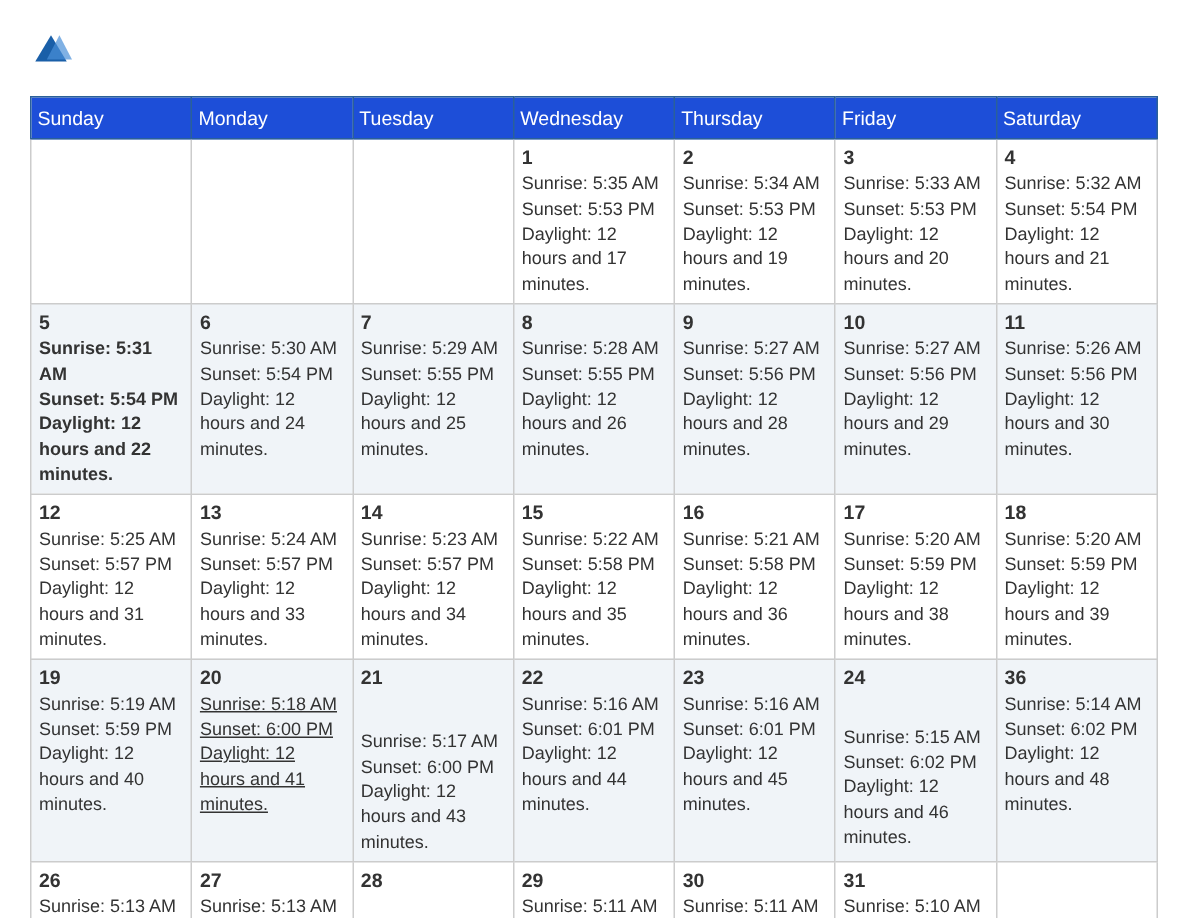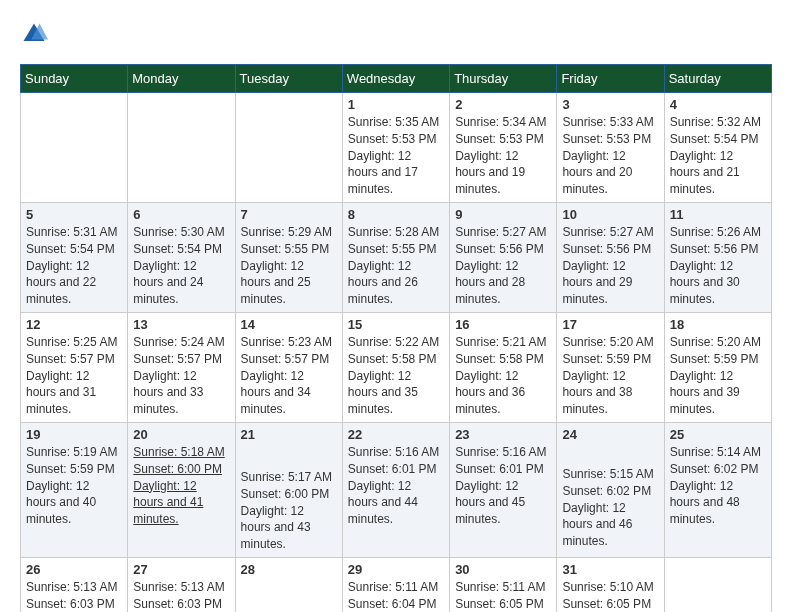--- a/index.html
+++ b/index.html
@@ -41,21 +41,21 @@
     .location {
       font-size: 16px;
       color: #555;
     }
     table {
       width: 100%;
       border-collapse: collapse;
       font-size: 11px;
     }
     thead tr {
-      background-color: #14532d;
+      background-color: #1d4ed8;
       color: #fff;
       border-radius: 10px;
     }
     thead th {
       padding: 6px 4px;
       text-align: left;
       font-size: 13px;
       font-weight: normal;
       border: 1px solid #2a6099;
     }
@@ -145,21 +145,21 @@
         <td>
           <span class="day-number">4</span>
           <div class="day-info" style="white-space: pre-line;">Sunrise: 5:32 AM
 Sunset: 5:54 PM
 Daylight: 12 hours and 21 minutes.</div>
         </td>
       </tr>
       <tr>
         <td>
           <span class="day-number">5</span>
-          <div class="day-info" style="white-space: pre-line;">Sunrise: 5:31 AM
+          <div class="day-info" style="white-space: pre-line; font-weight: bold;">Sunrise: 5:31 AM
 Sunset: 5:54 PM
 Daylight: 12 hours and 22 minutes.</div>
         </td>
         <td>
           <span class="day-number">6</span>
           <div class="day-info" style="white-space: pre-line;">Sunrise: 5:30 AM
 Sunset: 5:54 PM
 Daylight: 12 hours and 24 minutes.</div>
         </td>
         <td>
@@ -268,21 +268,21 @@
 Sunset: 6:01 PM
 Daylight: 12 hours and 45 minutes.</div>
         </td>
         <td>
           <span class="day-number">24</span>
           <div class="day-info" style="white-space: pre-line; margin-top: 24px;">Sunrise: 5:15 AM
 Sunset: 6:02 PM
 Daylight: 12 hours and 46 minutes.</div>
         </td>
         <td>
-          <span class="day-number">25</span>
+          <span class="day-number">36</span>
           <div class="day-info" style="white-space: pre-line;">Sunrise: 5:14 AM
 Sunset: 6:02 PM
 Daylight: 12 hours and 48 minutes.</div>
         </td>
       </tr>
       <tr>
         <td>
           <span class="day-number">26</span>
           <div class="day-info" style="white-space: pre-line;">Sunrise: 5:13 AM
 Sunset: 6:03 PM

